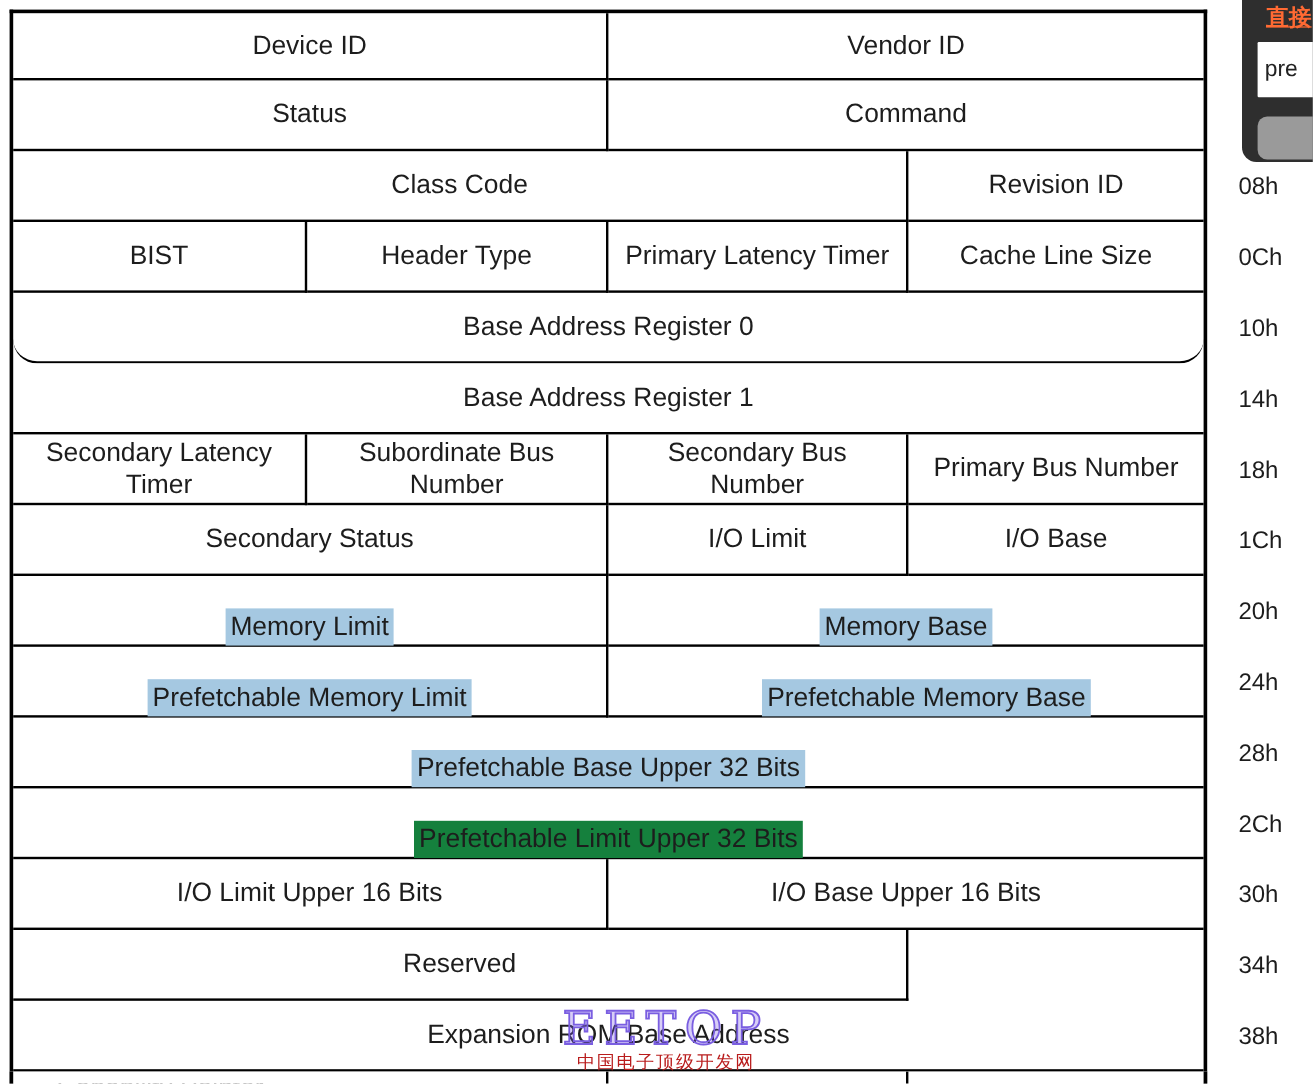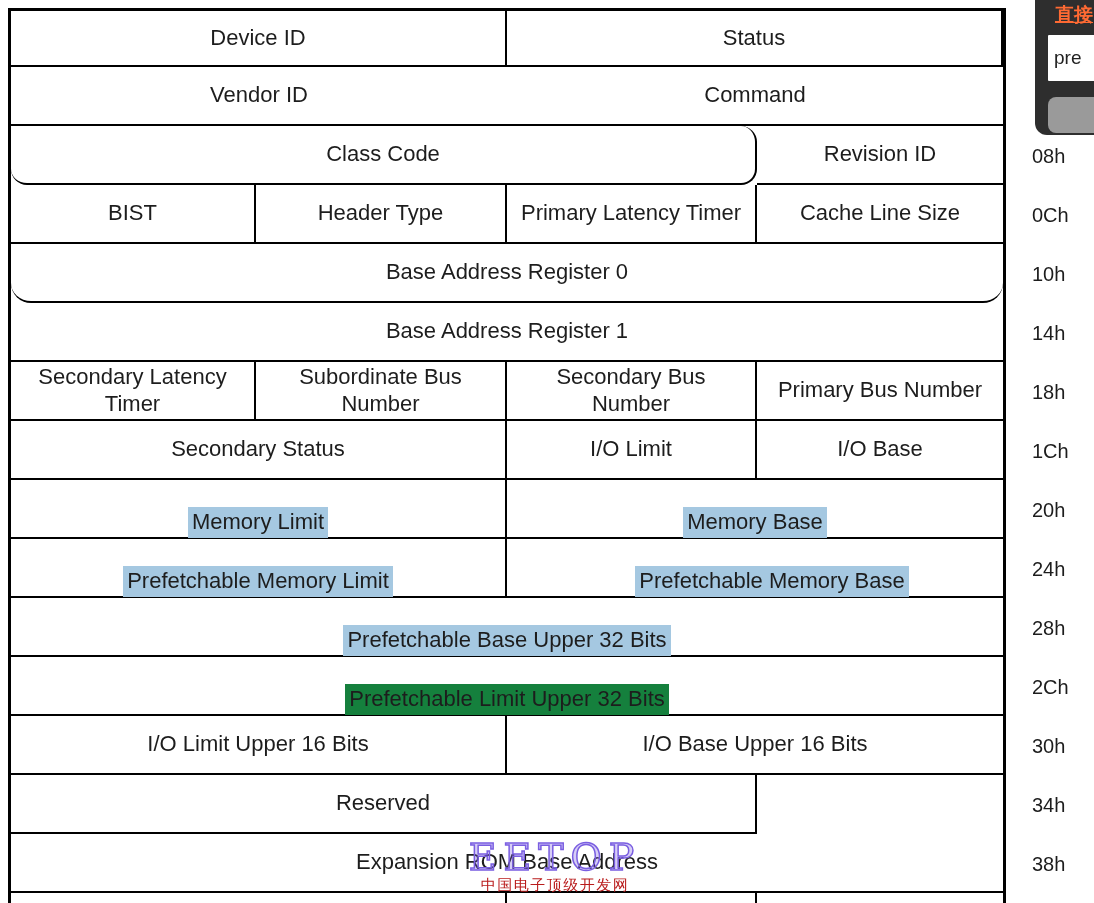--- a/index.html
+++ b/index.html
@@ -150,30 +150,30 @@
     cursor: pointer;
   }
 </style>
 </head>
 <body>
 
 <div class="register-grid">
     <div class="cell" style="grid-column: span 2;">
       <span>Device ID</span>
     </div>
+    <div class="cell last" style="grid-column: span 2;">
+      <span>Vendor ID</span>
+    </div>
     <div class="cell" style="grid-column: span 2;">
       <span>Status</span>
     </div>
     <div class="cell last" style="grid-column: span 2;">
-      <span>Vendor ID</span>
-    </div>
-    <div class="cell last" style="grid-column: span 2;">
       <span>Command</span>
     </div>
-    <div class="cell" style="grid-column: span 3; border-radius: 16px;">
+    <div class="cell" style="grid-column: span 3;">
       <span>Class Code</span>
     </div>
     <div class="cell last" style="grid-column: span 1;">
       <span>Revision ID</span>
     </div>
     <div class="cell" style="grid-column: span 1;">
       <span>BIST</span>
     </div>
     <div class="cell" style="grid-column: span 1;">
       <span>Header Type</span>

